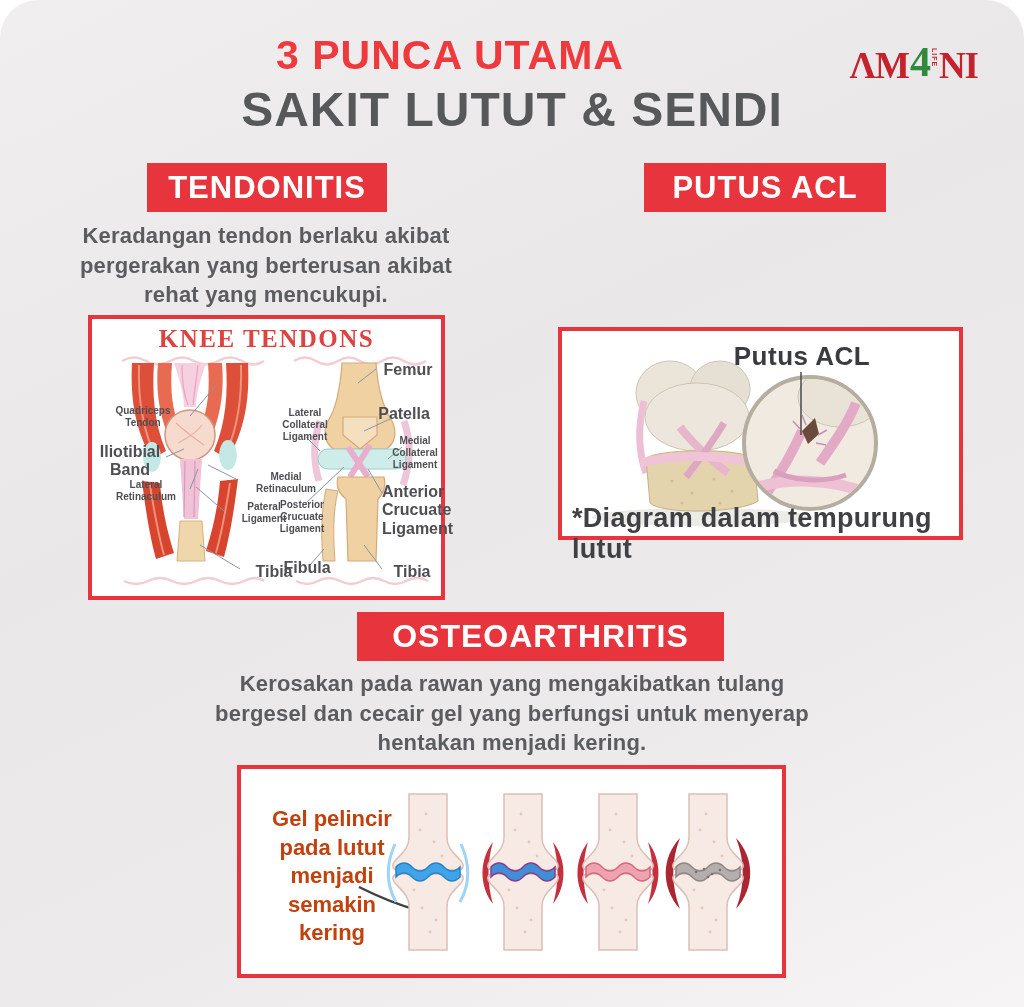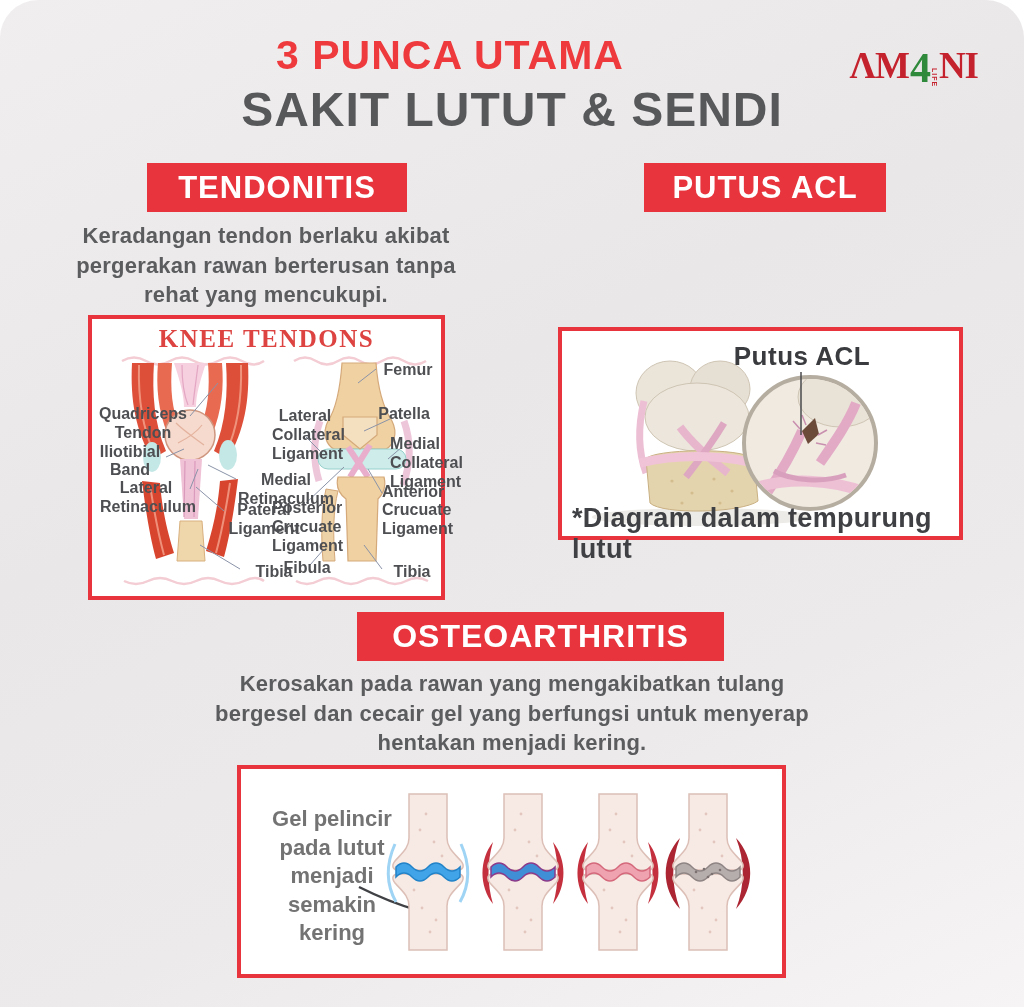--- a/index.html
+++ b/index.html
@@ -3,77 +3,77 @@
 <meta charset="utf-8">
 <style>
   html,body{margin:0;padding:0;background:#ffffff;font-family:"Liberation Sans",sans-serif;}
   .canvas{position:relative;width:1024px;height:1007px;overflow:hidden;
     background:linear-gradient(155deg,#f1eef0 0%,#eae7e9 40%,#edeaec 70%,#f6f4f5 100%);
     border-radius:38px 38px 0 0;}
   .title1{position:absolute;top:32px;left:0;width:900px;text-align:center;
     font-size:41px;font-weight:bold;color:#ee3a3c;letter-spacing:1px;}
   .title2{position:absolute;top:82px;left:0;width:1024px;text-align:center;
     font-size:48px;font-weight:bold;color:#57585a;letter-spacing:1px;}
-  .logo{position:absolute;top:44px;right:46px;display:flex;align-items:flex-end;
+  .logo{position:absolute;top:44px;right:46px;display:flex;align-items:flex-start;
     font-family:"Liberation Serif",serif;font-weight:bold;font-size:37px;color:#c4232e;letter-spacing:-1px;}
   .logo .four{color:#2f8a3c;font-size:42px;line-height:0.88;margin-left:1px;}
   .logo .life{writing-mode:vertical-rl;font-family:"Liberation Sans",sans-serif;
     font-size:7px;letter-spacing:1px;color:#c4232e;margin:4px 1px 0 1px;font-weight:bold;}
   .badge{position:absolute;background:#e8353d;color:#ffffff;font-weight:bold;
     text-align:center;letter-spacing:1px;}
-  #badge-tendonitis{left:147px;top:163px;width:260px;height:49px;line-height:49px;font-size:31px;}
+  #badge-tendonitis{left:147px;top:163px;width:240px;height:49px;line-height:49px;font-size:31px;}
   #badge-acl{left:644px;top:163px;width:242px;height:49px;line-height:49px;font-size:31px;}
   #badge-osteo{left:357px;top:612px;width:367px;height:49px;line-height:49px;font-size:32px;}
   .para{position:absolute;color:#5b5c5e;font-weight:bold;text-align:center;
     white-space:pre-line;font-size:22px;line-height:1.35;letter-spacing:0.2px;}
   #para-tendonitis{left:38px;top:221px;width:456px;}
   #para-acl{left:498px;top:221px;width:516px;}
   #para-osteo{left:128px;top:669px;width:768px;}
   .box{position:absolute;background:#ffffff;border:4px solid #e8353d;box-sizing:border-box;}
   #knee-box{left:88px;top:315px;width:357px;height:285px;}
   #acl-box{left:558px;top:327px;width:405px;height:213px;}
   #osteo-box{left:237px;top:765px;width:549px;height:213px;}
   .art{position:absolute;left:0;top:0;}
   .knee-title{position:absolute;top:6px;left:0;width:100%;text-align:center;
     font-family:"Liberation Serif",serif;font-weight:bold;font-size:25px;color:#dc4341;letter-spacing:1.5px;}
   .klabel{position:absolute;color:#4e4f52;font-weight:600;text-align:center;white-space:pre-line;}
-  .sm{font-size:16px;line-height:1.18;}
+  .sm{font-size:10px;line-height:1.18;}
   .md{font-size:16px;line-height:1.15;}
   .kl0{left:4px;top:86px;width:94px;}   .kl1{left:0px;top:124px;width:76px;}
   .kl2{left:8px;top:160px;width:92px;}  .kl3{left:146px;top:152px;width:96px;}
   .kl4{left:134px;top:182px;width:76px;}.kl5{left:150px;top:244px;width:64px;}
   .kl6{left:286px;top:42px;width:60px;} .kl7{left:280px;top:86px;width:64px;}
   .kl8{left:180px;top:88px;width:66px;} .kl9{left:298px;top:116px;width:50px;}
   .kl10{left:290px;top:164px;width:58px;}.kl11{left:180px;top:180px;width:60px;}
   .kl12{left:186px;top:240px;width:58px;}.kl13{left:292px;top:244px;width:56px;}
   .acl-callout{position:absolute;left:150px;top:10px;width:180px;text-align:center;
     font-size:26px;font-weight:bold;color:#3a3b3e;letter-spacing:0.5px;}
   .acl-caption{position:absolute;left:10px;top:172px;font-size:27px;font-weight:bold;
     color:#3f4043;letter-spacing:0.3px;}
   .gel-label{position:absolute;left:12px;top:36px;width:158px;text-align:center;
-    font-size:22px;font-weight:bold;color:#737373;line-height:1.3;white-space:pre-line;}
+    font-size:22px;font-weight:bold;color:#c2410c;line-height:1.3;white-space:pre-line;}
 </style>
 </head>
 <body>
 
 <div class="canvas">
 
   <div class="title1">3 PUNCA UTAMA</div>
   <div class="title2">SAKIT LUTUT &amp; SENDI</div>
 
   <div class="logo">
     <span>ΛM</span>
       <span class="four">4</span>
       <span class="life">LIFE</span>
       <span>NI</span>
   </div>
 
   <div class="badge" id="badge-tendonitis">TENDONITIS</div>
   <div class="para" id="para-tendonitis">Keradangan tendon berlaku akibat
-pergerakan rawan berterusan tanpa
+pergerakan yang berterusan akibat
 rehat yang mencukupi.</div>
 
   <div class="box" id="knee-box">
     <svg class="art" width="349" height="277" viewBox="0 0 349 277">
 
       <path d="M30,42 q12,-7 24,0 q12,7 24,0 q12,-7 24,0 q12,7 24,0 q12,-7 24,0 q12,7 22,0" stroke="#f3cdd3" stroke-width="2.5" fill="none"></path>
       <path d="M202,42 q11,-7 22,0 q11,7 22,0 q11,-7 22,0 q11,7 22,0 q11,-7 22,0 q11,7 22,0" stroke="#f3cdd3" stroke-width="2.5" fill="none"></path>
       <path d="M32,262 q12,6 24,0 q12,-6 24,0 q12,6 24,0 q12,-6 24,0 q12,6 24,0 q12,-6 20,0" stroke="#f3cdd3" stroke-width="2.5" fill="none"></path>
       <path d="M204,262 q11,6 22,0 q11,-6 22,0 q11,6 22,0 q11,-6 22,0 q11,6 22,0 q11,-6 22,0" stroke="#f3cdd3" stroke-width="2.5" fill="none"></path>
 

